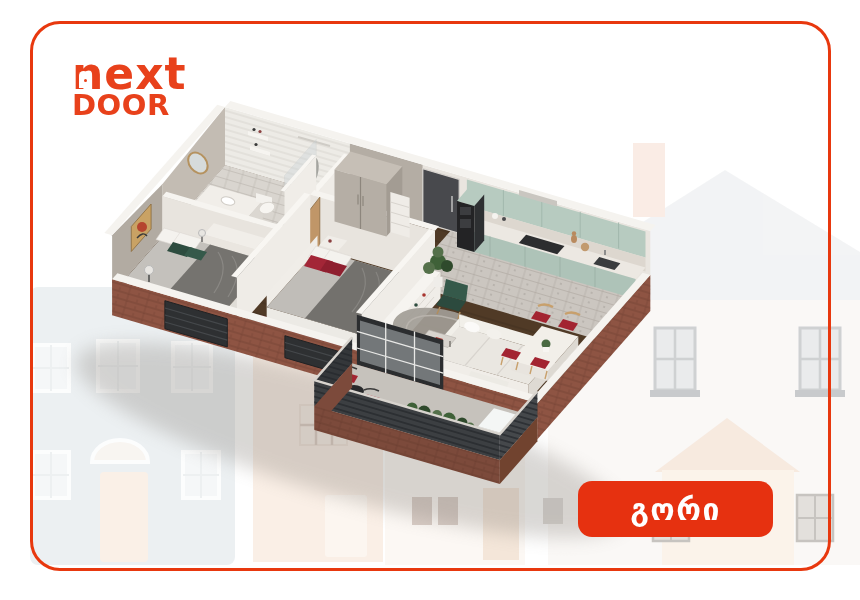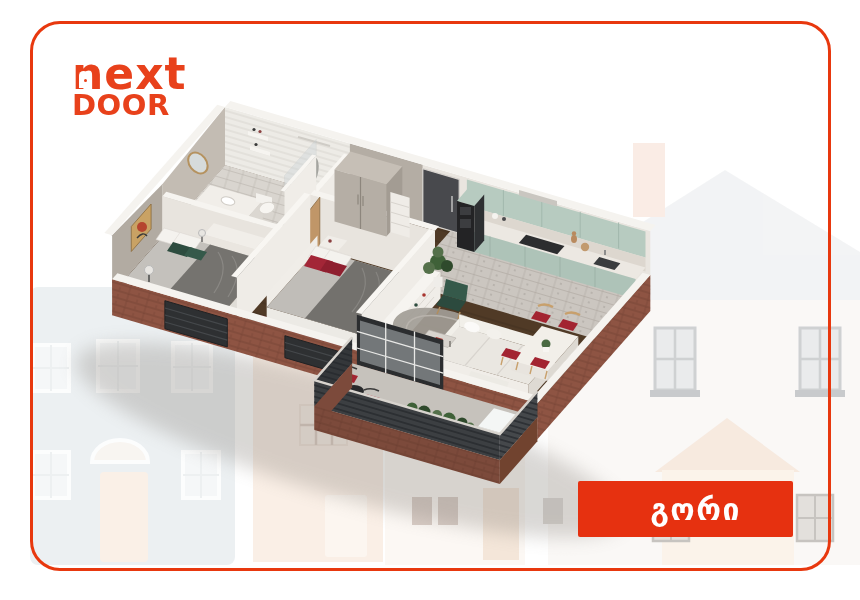--- a/index.html
+++ b/index.html
@@ -11,23 +11,23 @@
          pointer-events:none;}
   .logo{position:absolute;left:72px;top:56px;color:var(--brand-red,#e8411b);
         font-weight:bold;line-height:0.84;user-select:none;}
   .logo-line1{display:block;font-size:44px;letter-spacing:1px;}
   .logo-line2{display:block;font-size:29px;letter-spacing:0.5px;}
   .door-cutout{position:absolute;left:7px;top:15px;width:9px;height:17px;background:#ffffff;
         border-radius:5px 5px 0 0;}
   .door-cutout .knob{position:absolute;right:1.5px;top:8px;width:3px;height:3px;border-radius:50%;
         background:var(--brand-red,#e8411b);}
   .badge{position:absolute;left:578px;top:481px;width:195px;height:56px;
-         background:var(--badge-red,#e63110);border-radius:2px;display:flex;
+         background:var(--badge-red,#e63110);border-radius:14px;display:flex;
          align-items:center;justify-content:center;color:#ffffff;font-weight:bold;
-         font-size:30px;letter-spacing:1.5px;cursor:pointer;padding-left:20px;}
+         font-size:30px;letter-spacing:1.5px;cursor:pointer;}
 </style>
 </head>
 <body>
 
 <div class="canvas">
 
 <svg class="scene" viewBox="0 0 860 600">
   <defs>
     <filter id="soft" x="-40%" y="-40%" width="180%" height="180%">
           <feGaussianBlur stdDeviation="9"></feGaussianBlur>

